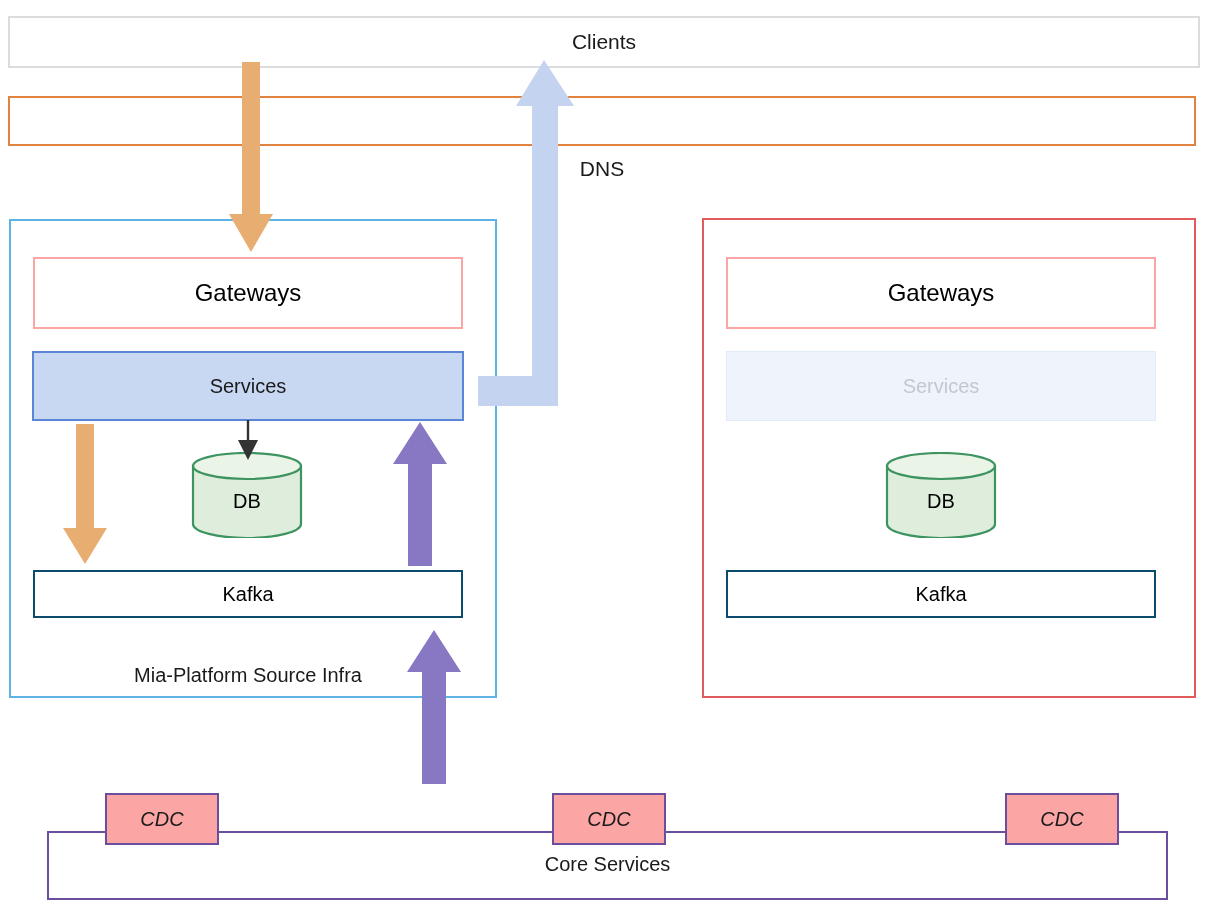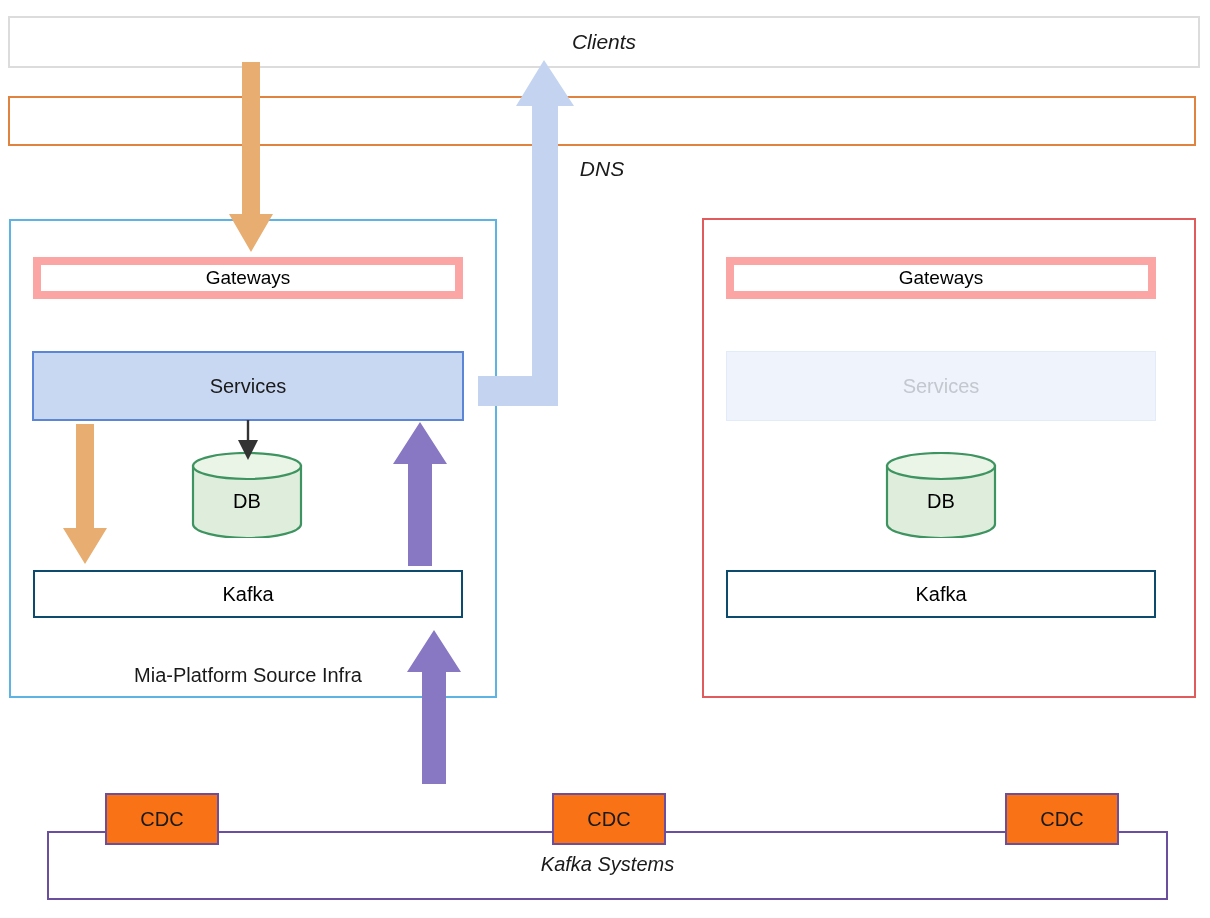--- a/index.html
+++ b/index.html
@@ -27,21 +27,20 @@
     background: transparent;
   }
   .label {
     position: absolute;
     box-sizing: border-box;
     display: flex;
     align-items: center;
     justify-content: center;
     white-space: nowrap;
     color: #1a1a1a;
-    font-style: italic;
   }
 
   
   #clients-box {
     left: 8px; top: 16px; width: 1192px; height: 52px;
     border: 2px solid #dcdcdc;
   }
   #clients-label {
     left: 8px; top: 16px; width: 1192px; height: 52px;
     font-size: 21px;
@@ -71,24 +70,24 @@
     color: #1a1a1a;
     white-space: nowrap;
     text-align: center;
     margin-top: 16px;
   }
   #source-infra-title { left: 33px; top: 648px; width: 430px; }
   #dest-infra-title   { left: 726px; top: 648px; width: 430px; }
 
   
   .gateways-box {
-    height: 42px;
-    border: 8px solid #fca5a5;
-    background: #ffffff;
-    font-size: 19px;
+    height: 72px;
+    border: 2px solid #fca5a5;
+    background: #ffffff;
+    font-size: 24px;
   }
   #gateways-src  { left: 33px;  top: 257px; width: 430px; }
   #gateways-dest { left: 726px; top: 257px; width: 430px; }
 
   
   #services-src {
     left: 32px; top: 351px; width: 432px; height: 70px;
     border: 2px solid #5b86d8;
     background: #c8d8f2;
     font-size: 20px;
@@ -147,24 +146,25 @@
   #core-systems-label {
     left: 47px; top: 836px; width: 1121px; height: 56px;
     font-size: 20px;
   }
   .cdc-box {
     position: absolute;
     box-sizing: border-box;
     width: 114px; height: 52px;
     top: 793px;
     border: 2px solid #6b4f9e;
-    background: #f97316;
+    background: #fca5a5;
     display: flex; align-items: center; justify-content: center;
     font-size: 20px; color: #1a1a1a;
     z-index: 5;
+    font-style: italic;
   }
   #cdc-0 { left: 105px; }
   #cdc-1 { left: 552px; }
   #cdc-2 { left: 1005px; }
 </style>
 </head>
 <body>
 
 <div id="canvas">
 
@@ -222,19 +222,19 @@
   <svg class="arrow-svg" id="arrow-services-clients" viewBox="0 0 104 356">
     <polygon points="72,2 102,48 86,48 86,348 6,348 6,318 60,318 60,48 44,48" fill="#c4d4f0"></polygon>
   </svg>
 
   <svg class="arrow-svg" id="arrow-services-db" viewBox="0 0 32 42">
     <line x1="16" y1="0" x2="16" y2="26" stroke="#333333" stroke-width="2.4"></line>
     <polygon points="16,40 6,20 26,20" fill="#333333"></polygon>
   </svg>
 
   <div class="box" id="core-systems-box"></div>
-  <div class="label" id="core-systems-label">Kafka Systems</div>
+  <div class="label" id="core-systems-label">Core Services</div>
 
   <div class="cdc-box" id="cdc-0">CDC</div>
   <div class="cdc-box" id="cdc-1">CDC</div>
   <div class="cdc-box" id="cdc-2">CDC</div>
 
 </div>
 
 </body></html>

